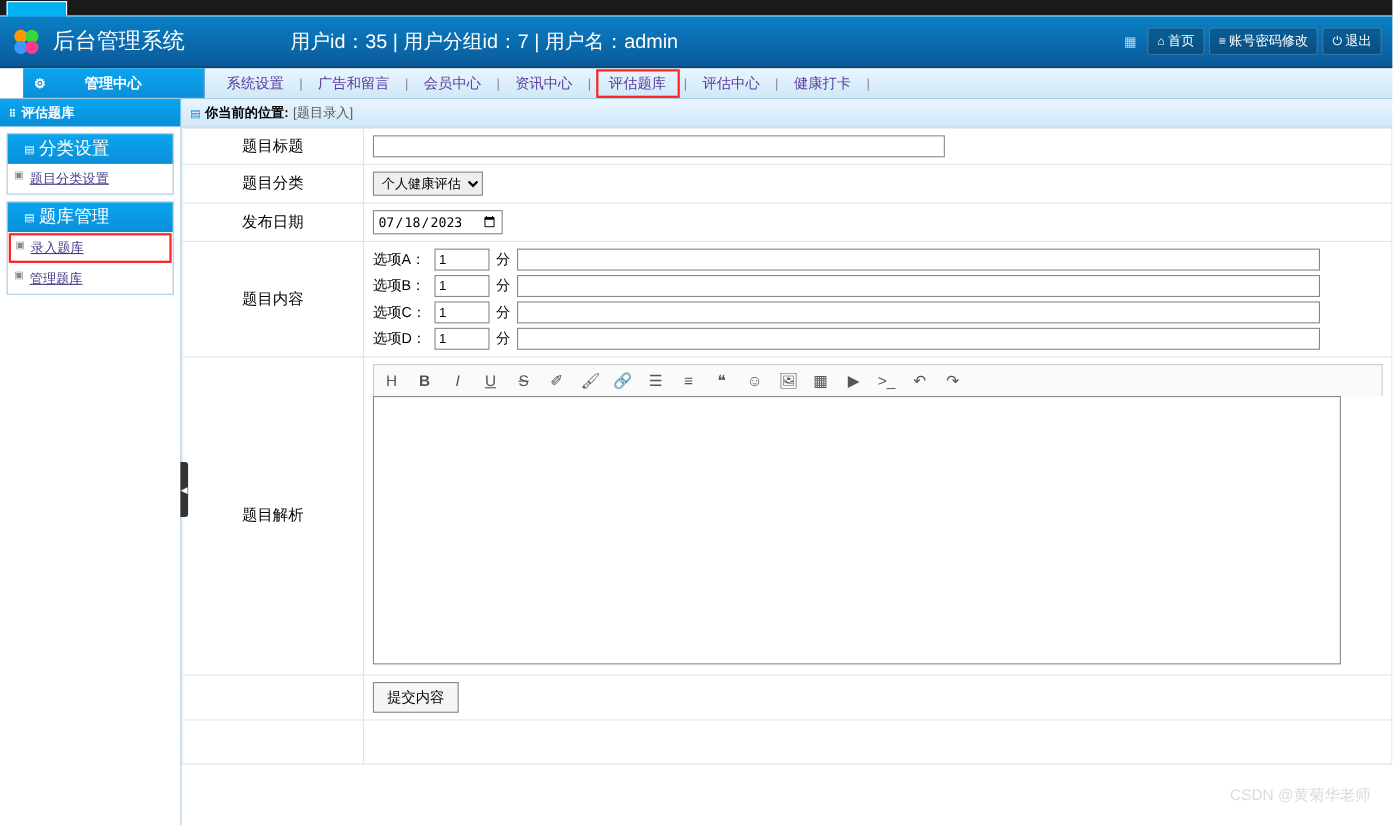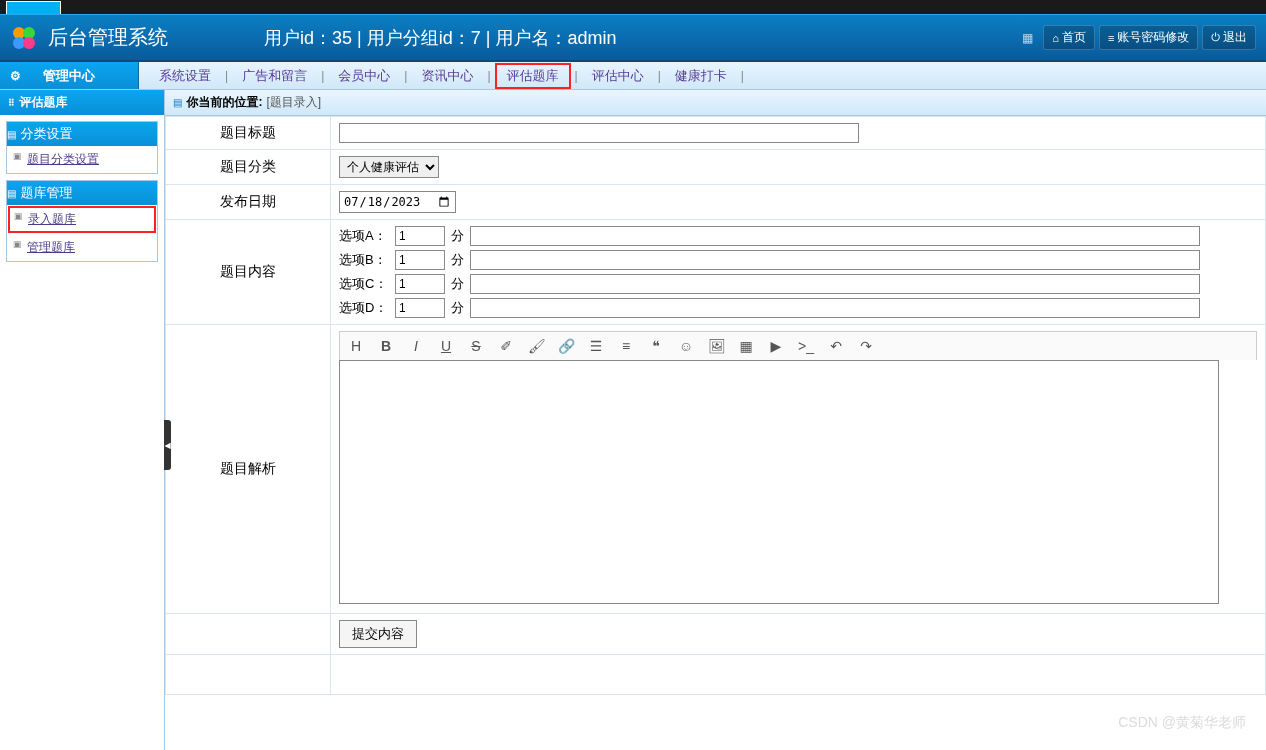--- a/index.html
+++ b/index.html
@@ -12,33 +12,33 @@
 .logo-box { width: 28px; height: 28px; margin-right: 10px; position: relative; }
 .logo-box svg { width: 100%; height: 100%; }
 .app-title { color: #fff; font-size: 20px; font-weight: normal; margin-right: 60px; }
 .user-info { color: #fff; font-size: 18px; margin-left: 36px; }
 .header-right { position: absolute; right: 10px; display: flex; align-items: center; gap: 4px; }
 .hr-link { color: #fff; text-decoration: none; background: rgba(0,0,0,0.2); padding: 3px 8px; border-radius: 3px; display: inline-flex; align-items: center; gap: 3px; font-size: 12px; border: 1px solid rgba(255,255,255,0.2); }
 .hr-icon { font-size: 11px; }
 .grid-icon { color: #fff; margin-right: 6px; opacity: 0.7; }
 
 .nav-row { display: flex; height: 28px; border-bottom: 1px solid #a6c9e2; }
-.nav-left { width: 139px; background: linear-gradient(to bottom, #0aa5f0, #0a8fd8); color: #fff; display: flex; align-items: center; justify-content: center; font-size: 13px; font-weight: bold; border-right: 1px solid #0a6aa0; position: relative; }
+.nav-left { width: 165px; background: linear-gradient(to bottom, #0aa5f0, #0a8fd8); color: #fff; display: flex; align-items: center; justify-content: center; font-size: 13px; font-weight: bold; border-right: 1px solid #0a6aa0; position: relative; margin-left: 21px; }
 .nav-left::before { content: "⚙"; position: absolute; left: 10px; font-size: 12px; }
 .nav-right { flex: 1; background: linear-gradient(to bottom, #e8f5ff, #d0e8f8); display: flex; align-items: center; padding: 0 10px; }
 .nav-item { color: #5a3a9a; text-decoration: none; padding: 2px 10px; font-size: 13px; }
 .nav-item.highlighted { border: 2px solid #ff2020; }
 .nav-sep { color: #888; margin: 0 4px; }
 
 .body-row { display: flex; height: calc(750px - 14px - 48px - 28px); }
 .sidebar { width: 165px; background: #fff; border-right: 1px solid #a6c9e2; padding: 0; position: relative; }
 .sb-title { background: linear-gradient(to bottom, #0aa5f0, #0a8fd8); color: #fff; padding: 4px 8px; font-weight: bold; font-size: 12px; display: flex; align-items: center; gap: 5px; }
 .sb-title::before { content: "⠿"; font-size: 9px; }
 .sb-group { margin: 6px 6px 4px 6px; border: 1px solid #a6c9e2; }
-.sb-group-hd { background: linear-gradient(to bottom, #0aa5f0, #0a8fd8); color: #fff; padding: 3px 0; font-size: 13px; display: flex; align-items: center; gap: 4px; }
+.sb-group-hd { background: linear-gradient(to bottom, #0aa5f0, #0a8fd8); color: #fff; padding: 3px 15px; font-size: 16px; display: flex; align-items: center; gap: 4px; }
 .sb-group-hd::before { content: "▤"; font-size: 10px; }
 .sb-item { padding: 5px 8px 5px 20px; font-size: 12px; color: #4a3a8a; cursor: pointer; position: relative; }
 .sb-item::before { content: "▣"; position: absolute; left: 6px; font-size: 9px; color: #888; }
 .sb-item a { color: #4a3a8a; text-decoration: underline; }
 .sb-item.highlighted { border: 2px solid #ff2020; margin: 1px; padding: 3px 6px 3px 18px; }
 .sb-item.highlighted::before { left: 4px; }
 
 .collapse-handle { position: absolute; right: -7px; top: 50%; width: 7px; height: 50px; background: #333; border-radius: 0 3px 3px 0; cursor: pointer; color:#fff; font-size:8px; display:flex; align-items:center; justify-content:center; }
 
 .main { flex: 1; background: #fff; overflow: auto; }

